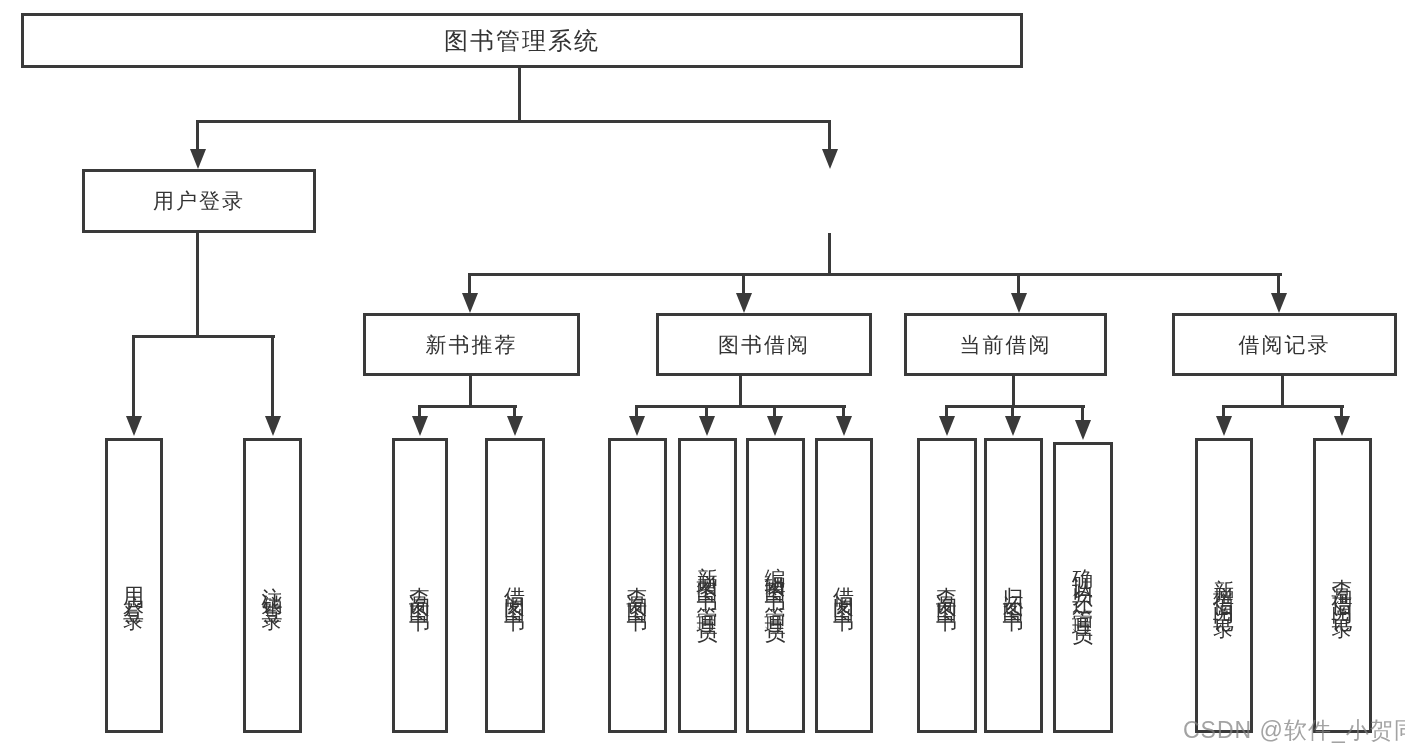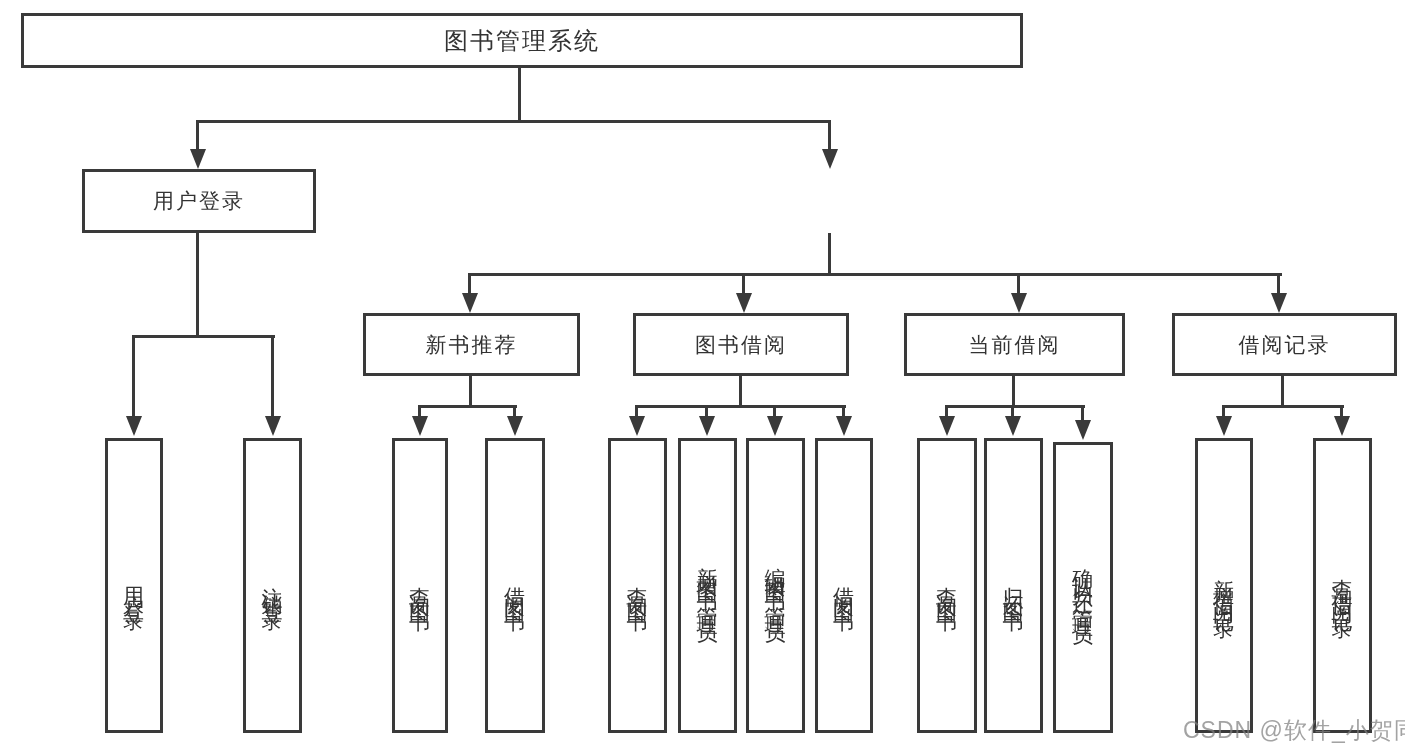--- a/index.html
+++ b/index.html
@@ -41,22 +41,22 @@
 </head>
 <body>
 
 <div class="canvas">
 
   <div class="node root" style="left:21px;top:13px;width:1002px;height:55px;">图书管理系统</div>
 
   <div class="node" style="left:82px;top:169px;width:234px;height:64px;">用户登录</div>
 
   <div class="node" style="left:363px;top:313px;width:217px;height:63px;">新书推荐</div>
-  <div class="node" style="left:633px;top:313px;width:216px;height:63px;">图书借阅</div>
-  <div class="node" style="left:904px;top:313px;width:221px;height:63px;">当前借阅</div>
+  <div class="node" style="left:656px;top:313px;width:216px;height:63px;">图书借阅</div>
+  <div class="node" style="left:904px;top:313px;width:203px;height:63px;">当前借阅</div>
   <div class="node" style="left:1172px;top:313px;width:225px;height:63px;">借阅记录</div>
 
   <div class="leaf" style="left:105px;width:58px;">
     <span class="vtext">用户登录</span>
   </div>
   <div class="leaf" style="left:243px;width:59px;">
     <span class="vtext">注销登录</span>
   </div>
 
   <div class="leaf" style="left:392px;width:56px;">

